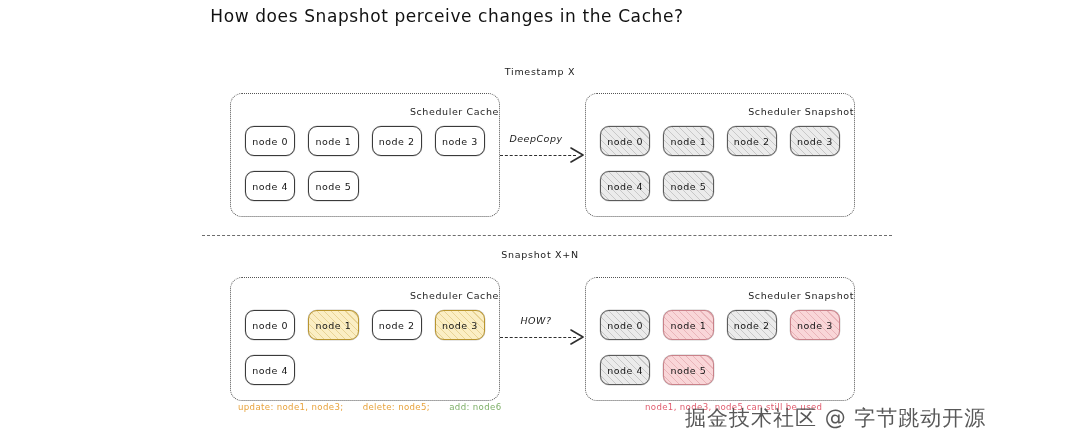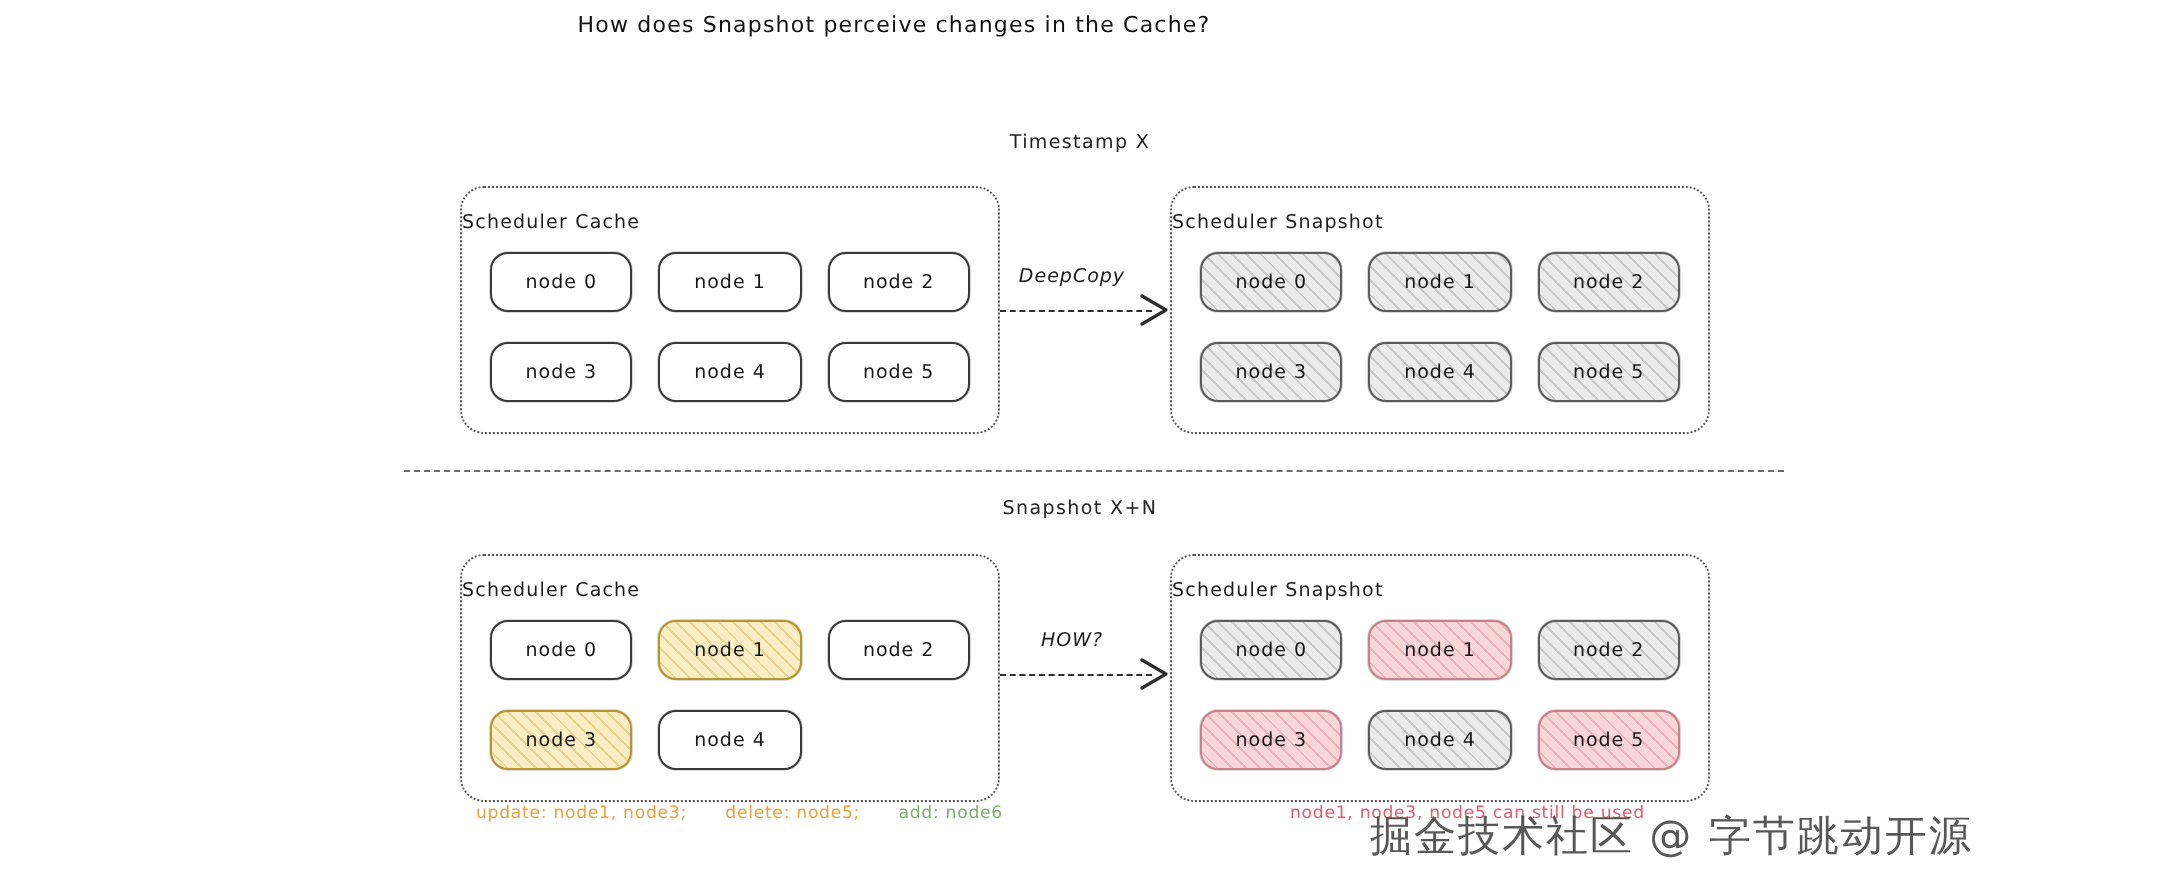--- a/index.html
+++ b/index.html
@@ -16,21 +16,21 @@
     color: #1f1f1f;
   }
 
   
   .title {
     position: absolute;
     top: 6px;
     left: 0;
     width: 894px;
     text-align: center;
-    font-size: 11px;
+    font-size: 17px;
     letter-spacing: 0.6px;
     color: #111111;
     font-family: "DejaVu Sans", sans-serif;
   }
 
   
   .timestamp {
     position: absolute;
     font-size: 9.5px;
     letter-spacing: 0.7px;
@@ -56,32 +56,32 @@
     position: absolute;
     border: 1.6px dotted #555555;
     border-radius: 12px;
     background: transparent;
   }
   .group-title {
     position: absolute;
     top: 12px;
     left: 0;
     width: 100%;
-    text-align: left;
+    text-align: right;
     font-size: 9.5px;
     letter-spacing: 0.6px;
     color: #1d1d1d;
   }
   .grid {
     position: absolute;
     top: 32px;
     left: 14px;
     right: 14px;
     display: grid;
-    grid-template-columns: repeat(3, 1fr);
+    grid-template-columns: repeat(4, 1fr);
     grid-auto-rows: 30px;
     row-gap: 15px;
     column-gap: 13px;
   }
 
   
   #cache-top     { left: 230px; top: 93px;  width: 268px; height: 122px; }
   #snapshot-top  { left: 585px; top: 93px;  width: 268px; height: 122px; }
   #cache-bottom  { left: 230px; top: 277px; width: 268px; height: 122px; }
   #snapshot-bot  { left: 585px; top: 277px; width: 268px; height: 122px; }

